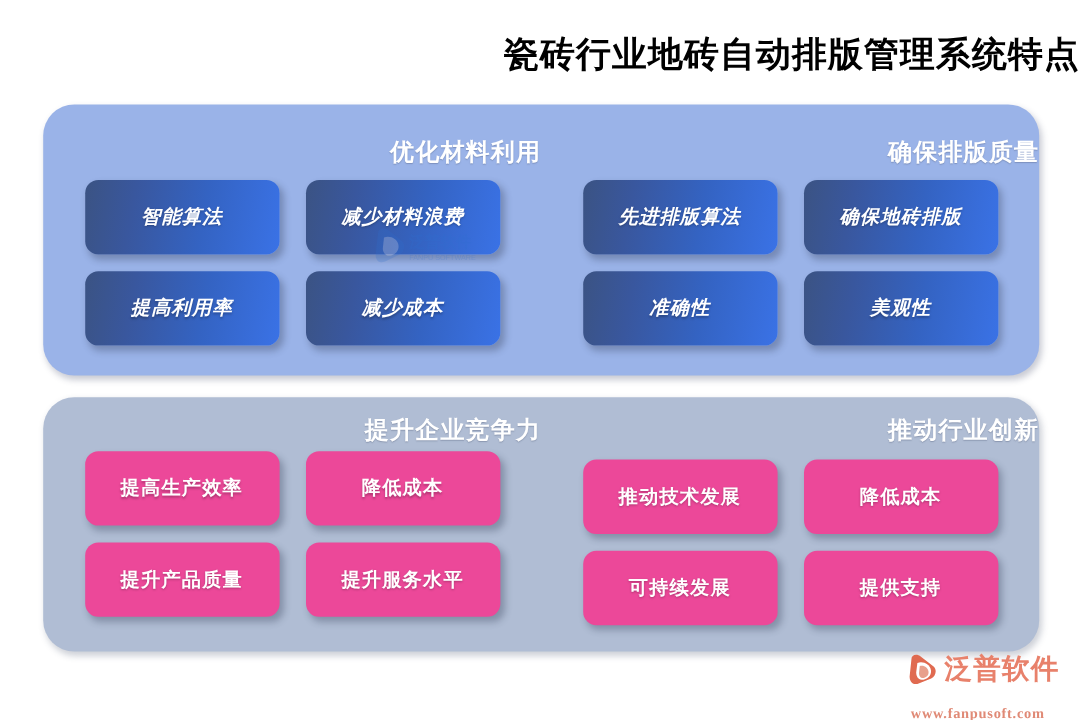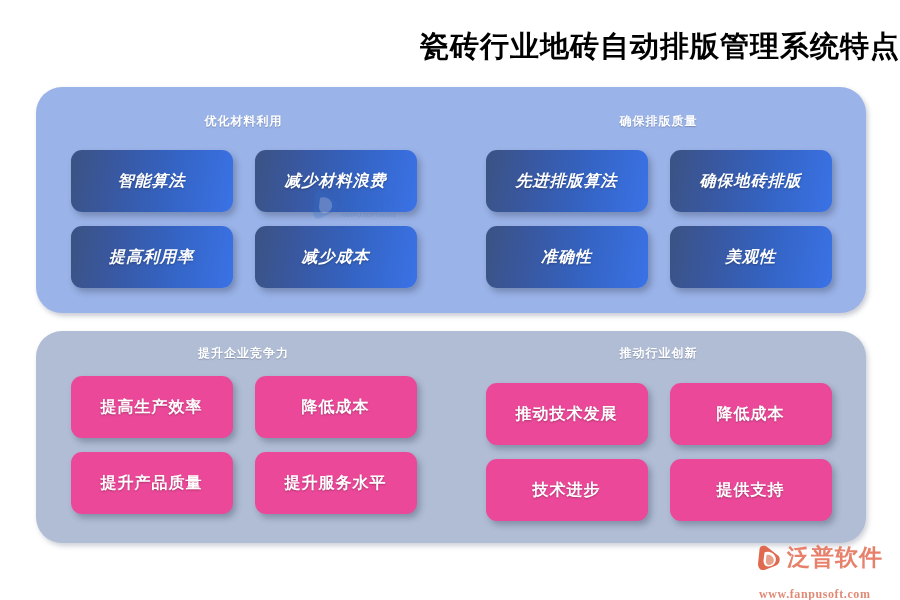--- a/index.html
+++ b/index.html
@@ -65,23 +65,23 @@
     height: 100%;
   }
   .group-left  { left: 0;     width: 50%; }
   .group-right { left: 50%;   width: 50%; }
 
   .group-title {
     position: absolute;
     top: 0;
     left: 0;
     width: 100%;
-    text-align: center;
+    text-align: right;
     color: #ffffff;
-    font-size: 12px;
+    font-size: 20px;
     font-weight: bold;
     letter-spacing: 1px;
     white-space: nowrap;
     text-shadow: 0 1px 1px rgba(70,80,110,0.35);
   }
   .panel-top .group-title    { top: 26px; }
   .panel-bottom .group-title { top: 14px; }
 
   
   .card-grid {
@@ -251,21 +251,21 @@
     <div class="group group-right">
       <div class="group-title">推动行业创新</div>
       <div class="card-grid">
         <div class="card card-green">
           <span>推动技术发展</span>
         </div>
         <div class="card card-green">
           <span>降低成本</span>
         </div>
         <div class="card card-green">
-          <span>技术进步</span>
+          <span>可持续发展</span>
         </div>
         <div class="card card-green">
           <span>提供支持</span>
         </div>
       </div>
     </div>
 
   </div>
 
   <svg class="card-watermark" viewBox="0 0 108 34">

